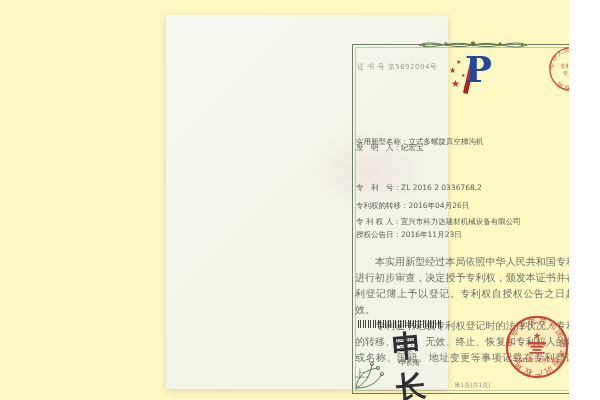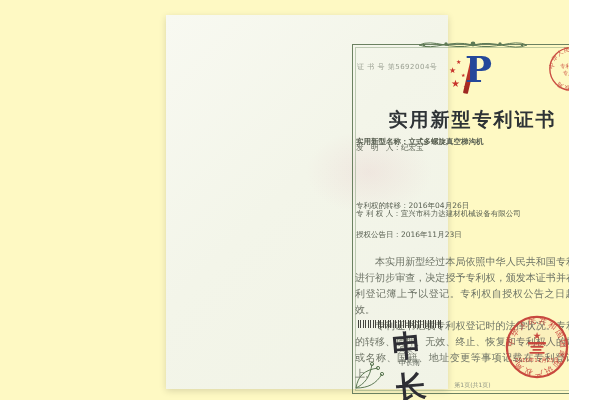--- a/index.html
+++ b/index.html
@@ -33,22 +33,22 @@
   #logo .s2{left:7px;top:5px;font-size:6px;}
   #logo .s3{left:2px;top:25px;font-size:10px;}
   #logo .s4{left:14px;top:30px;font-size:7px;}
   #logo .s5{left:12px;top:19px;font-size:5px;}
   
   #title{position:absolute;left:186px;top:92px;width:241px;text-align:center;
          font-family:"DejaVu Serif","Liberation Serif",serif;font-weight:bold;
          font-size:19px;letter-spacing:2px;color:#2e3336;}
   
   .field{position:absolute;left:190px;width:234px;font-size:7.5px;color:#596052;white-space:nowrap;}
-  #field-0{top:122px;font-weight:bold;} #field-1{top:128px;font-family:Liberation Serif, serif;} #field-2{top:168px;}
-  #field-3{top:186px;} #field-4{top:194px;} #field-5{top:215px;}
+  #field-0{top:122px;} #field-1{top:128px;font-family:Liberation Serif, serif;} #field-2{top:168px;}
+  #field-3{top:186px;} #field-4{top:202px;} #field-5{top:215px;}
   
   #paragraphs{position:absolute;left:189px;top:239px;width:231px;font-size:10px;
               color:#6d7366;line-height:1.6;text-align:justify;font-family:Liberation Serif, serif;}
   #paragraphs p{margin:0;text-indent:2em;}
   
   #barcode{position:absolute;left:192px;top:305px;width:84px;height:8px;
            background:repeating-linear-gradient(90deg,#44443f 0 1px,transparent 1px 2px,
                        #44443f 2px 3.4px,transparent 3.4px 5px);}
   
   #director{position:absolute;left:197px;top:329px;font-size:7px;color:#4e554b;line-height:1.9;margin-left:36px;}
@@ -122,27 +122,29 @@
         <path id="ringSmall" d="M50,50 m-38,0 a38,38 0 1,1 76,0 a38,38 0 1,1 -76,0"></path>
       </defs>
       <circle cx="50" cy="50" r="46" fill="none" stroke="#c64038" stroke-width="3"></circle>
       <text font-size="13" fill="#c64038" letter-spacing="2">
         <textPath href="#ringSmall">中华人民共和国国家知识产权局</textPath>
       </text>
       <text x="50" y="47" text-anchor="middle" font-size="12" fill="#c64038">专利证书</text>
       <text x="50" y="62" text-anchor="middle" font-size="12" fill="#c64038">专用章</text>
     </svg>
 
-    <div id="title">实用新型专利证书</div>
 
     <div class="field" id="field-0">
       <span>实用新型名称：</span><span>立式多螺旋真空梯沟机</span>
     </div>
     <div class="field" id="field-1">
       <span>发　明　人：</span><span>纪宏宝</span>
+    </div>
+    <div class="field" id="field-2">
+      <span>专　利　号：</span><span>ZL 2016 2 0336768.2</span>
     </div>
     <div class="field" id="field-3">
       <span>专利权的转移：</span><span>2016年04月26日</span>
     </div>
     <div class="field" id="field-4">
       <span>专 利 权 人：</span><span>宜兴市科力达建材机械设备有限公司</span>
     </div>
     <div class="field" id="field-5">
       <span>授权公告日：</span><span>2016年11月23日</span>
     </div>

